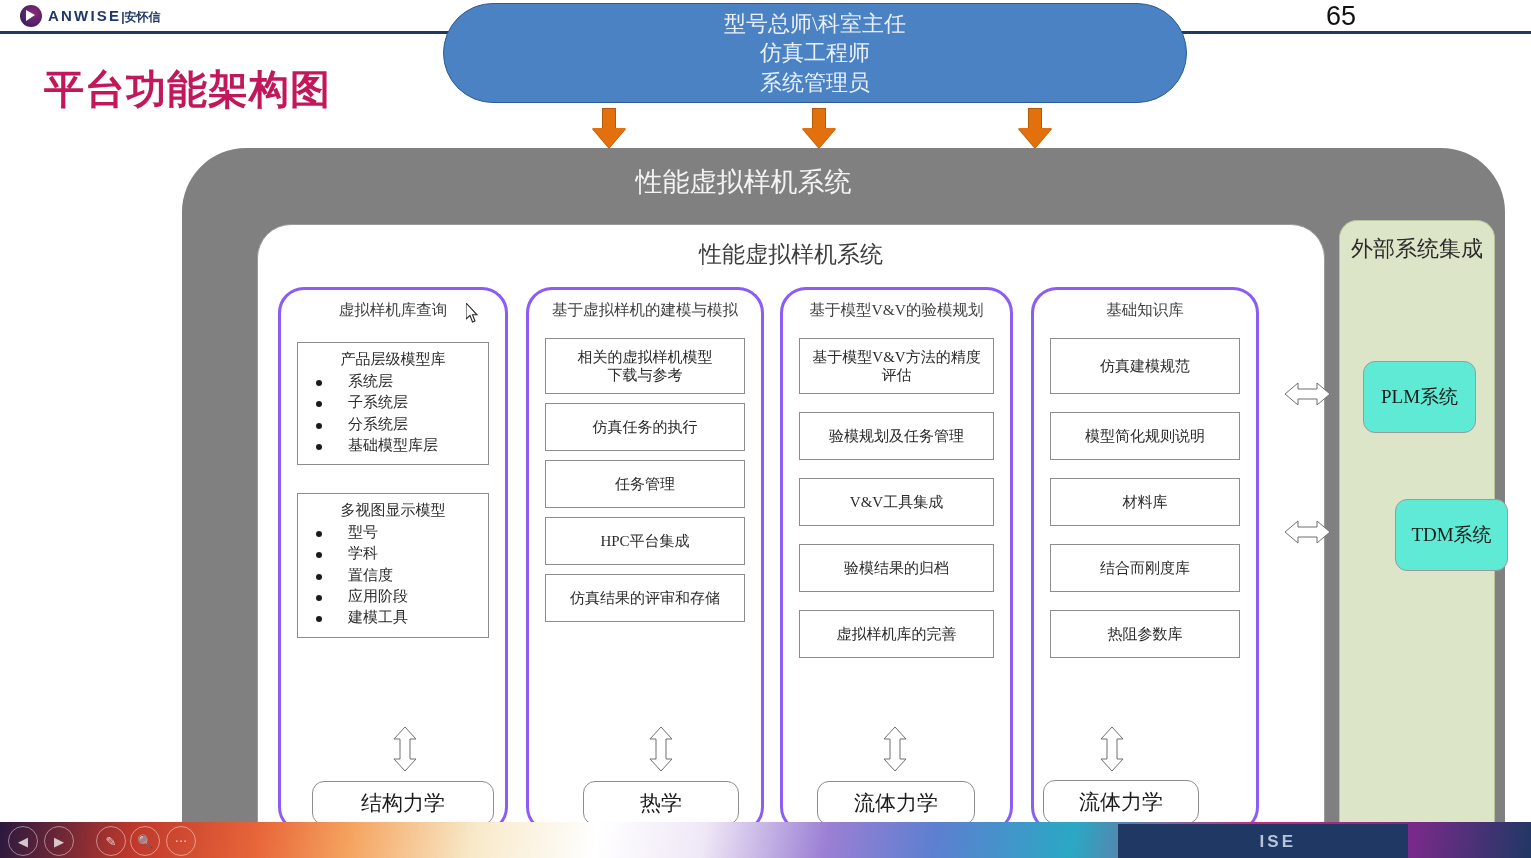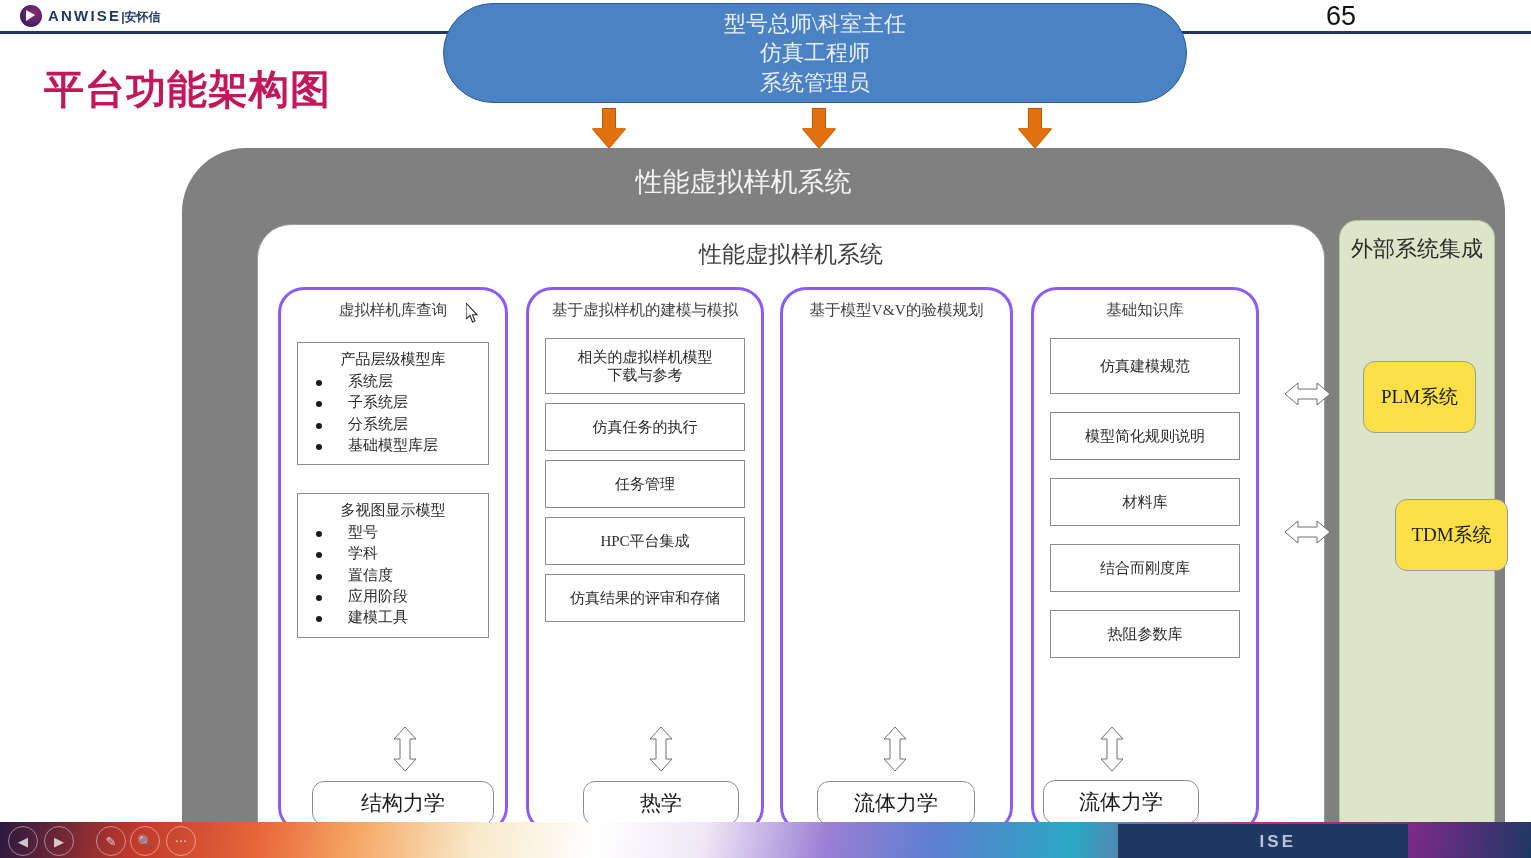--- a/index.html
+++ b/index.html
@@ -179,21 +179,21 @@
     border: 1px solid #b8c49a;
     border-radius: 18px;
   }
   .ext-title {
     position: absolute; left: 0; right: 0; top: 13px;
     text-align: center; font-size: 22px; color: #2b2b2b;
     white-space: nowrap;
   }
   .ext-box {
     position: absolute; left: 23px; width: 113px; height: 72px;
-    background: #fde047; border: 1px solid #9b9b9b; border-radius: 12px;
+    background: #5eead4; border: 1px solid #9b9b9b; border-radius: 12px;
     display: flex; align-items: center; justify-content: center;
     font-size: 19px; color: #1b1b1b;
   }
   #ext-box-0 { top: 140px; }
   #ext-box-1 { top: 278px; margin-left: 32px; }
 
   
   .harrow {
     position: absolute; width: 45px; height: 28px;
   }
@@ -331,20 +331,27 @@
           <div class="fn-box tall">相关的虚拟样机模型<br>下载与参考</div>
           <div class="fn-box">仿真任务的执行</div>
           <div class="fn-box">任务管理</div>
           <div class="fn-box">HPC平台集成</div>
           <div class="fn-box">仿真结果的评审和存储</div>
         </div>
       </div>
 
       <div class="col" id="col-2">
         <div class="col-title">基于模型V&amp;V的验模规划</div>
+        <div class="col-items" style="gap:18px;">
+          <div class="fn-box tall">基于模型V&amp;V方法的精度<br>评估</div>
+          <div class="fn-box">验模规划及任务管理</div>
+          <div class="fn-box">V&amp;V工具集成</div>
+          <div class="fn-box">验模结果的归档</div>
+          <div class="fn-box">虚拟样机库的完善</div>
+        </div>
       </div>
 
       <div class="col" id="col-3">
         <div class="col-title">基础知识库</div>
         <div class="col-items" style="gap:18px;">
           <div class="fn-box tall">仿真建模规范</div>
           <div class="fn-box">模型简化规则说明</div>
           <div class="fn-box">材料库</div>
           <div class="fn-box">结合而刚度库</div>
           <div class="fn-box">热阻参数库</div>

